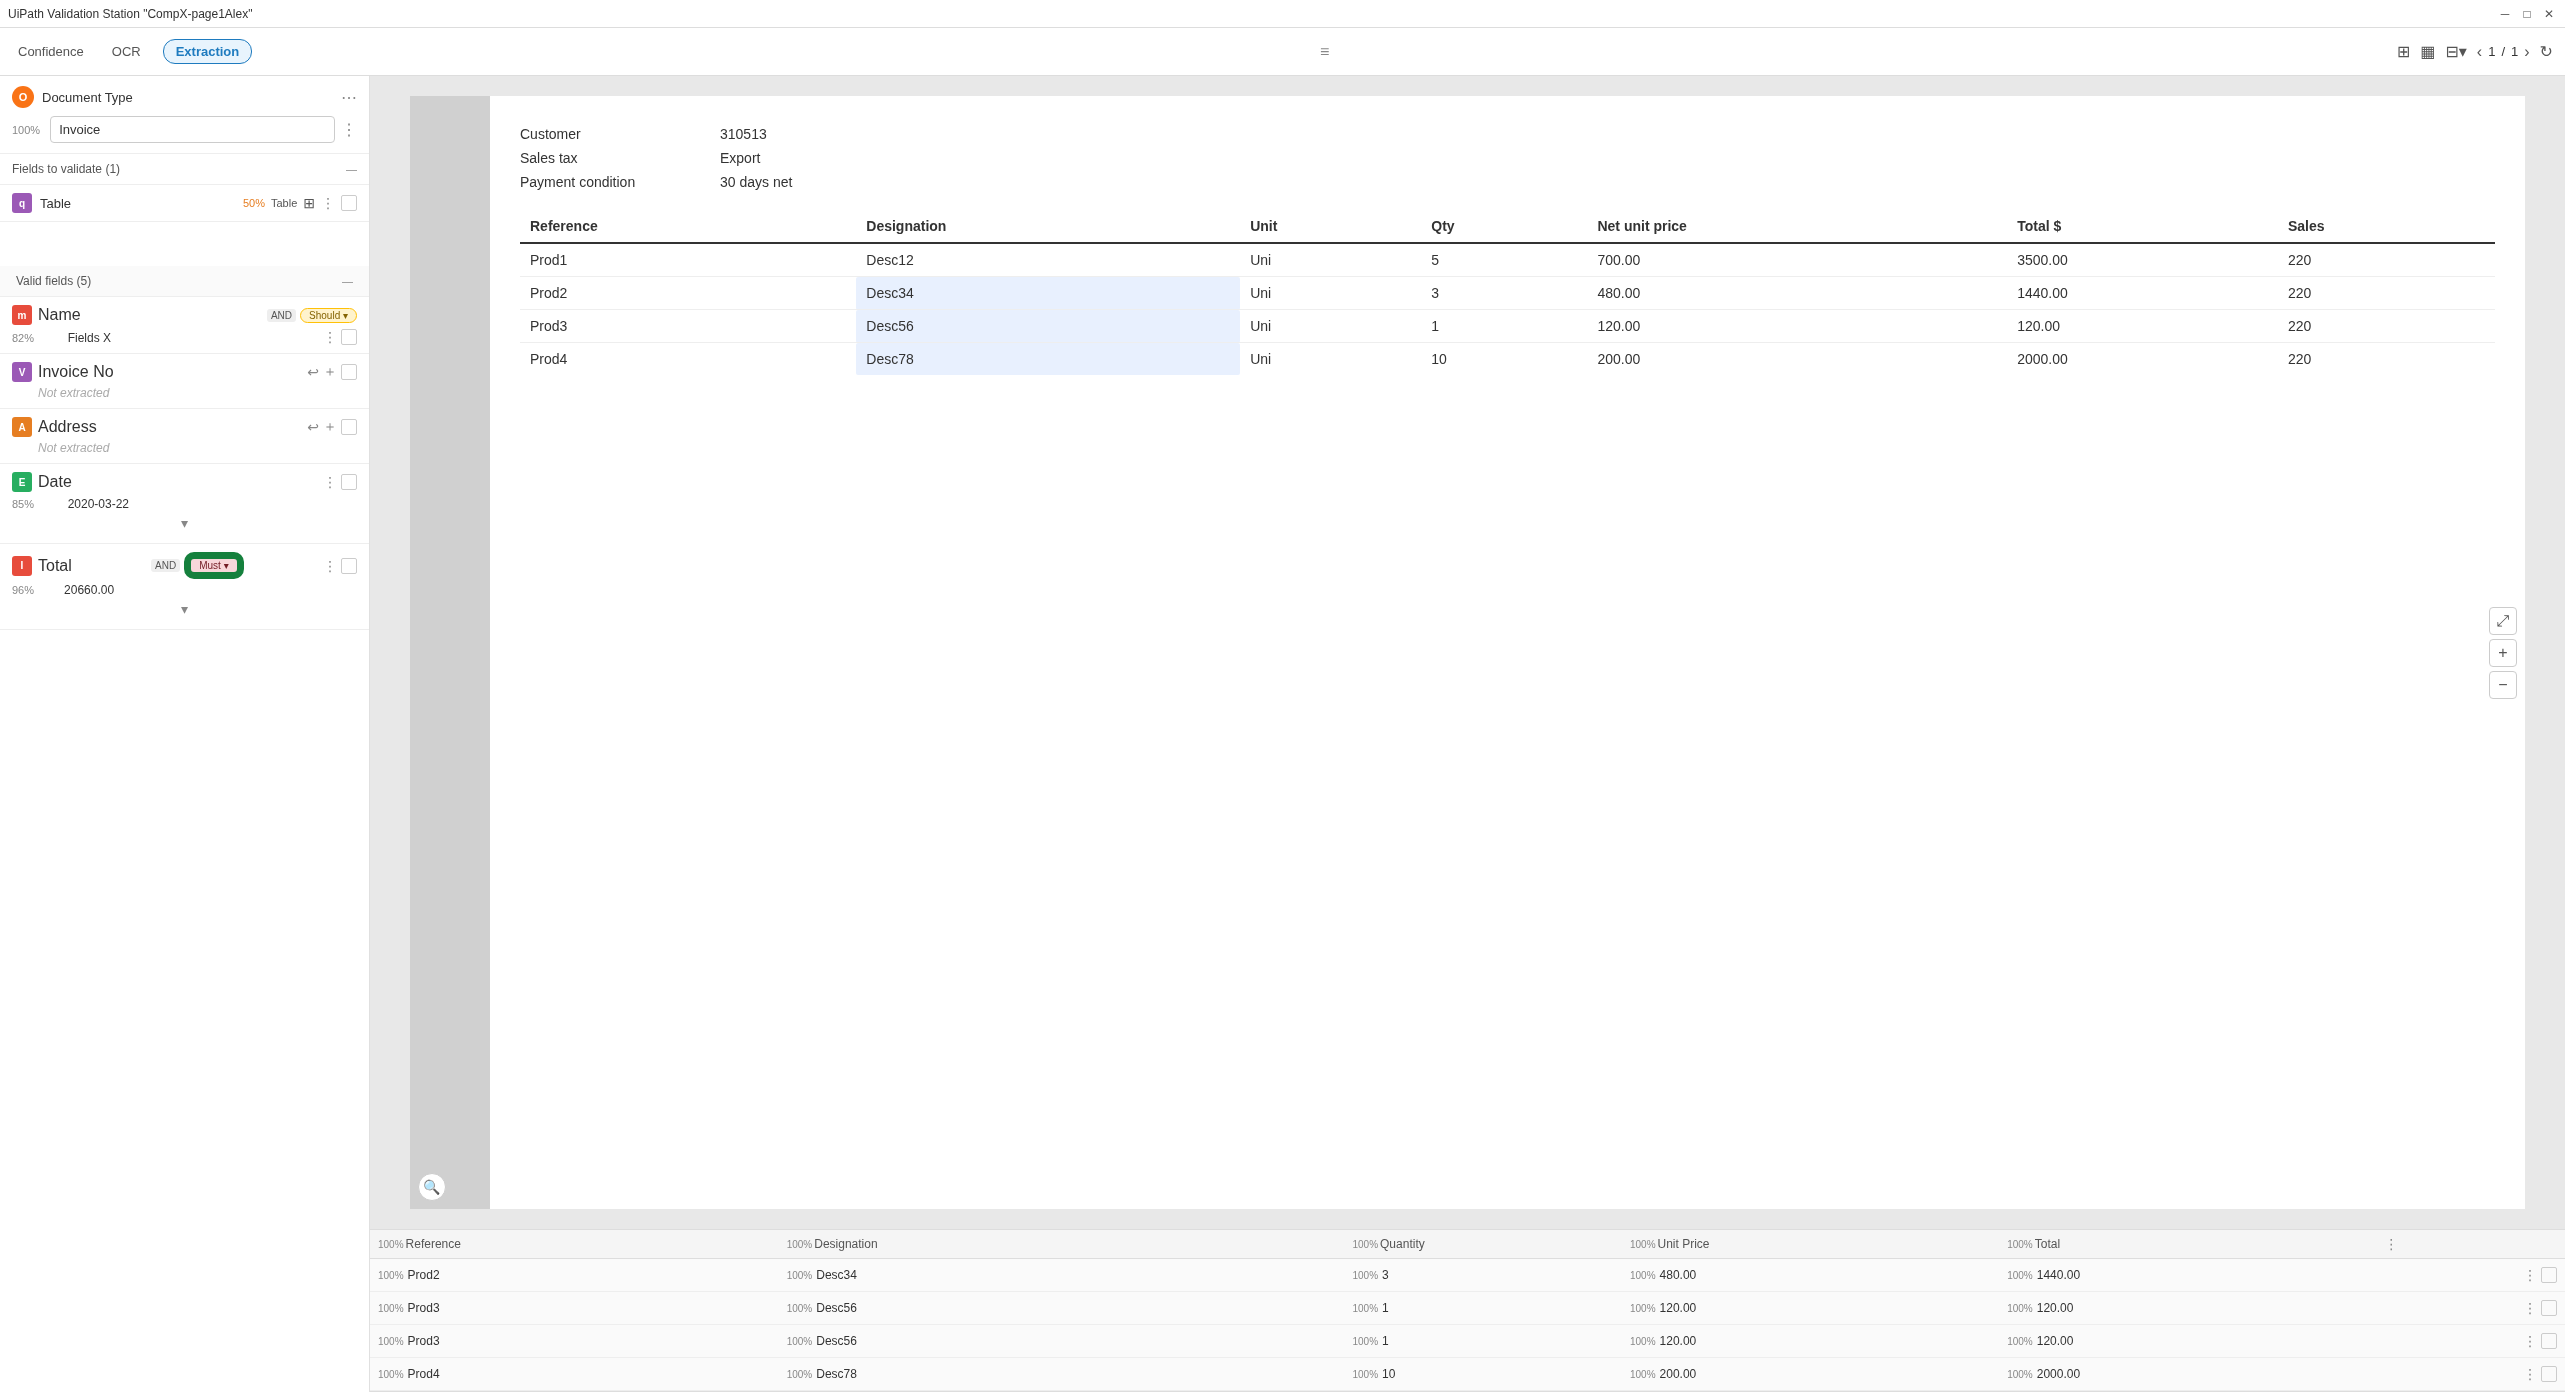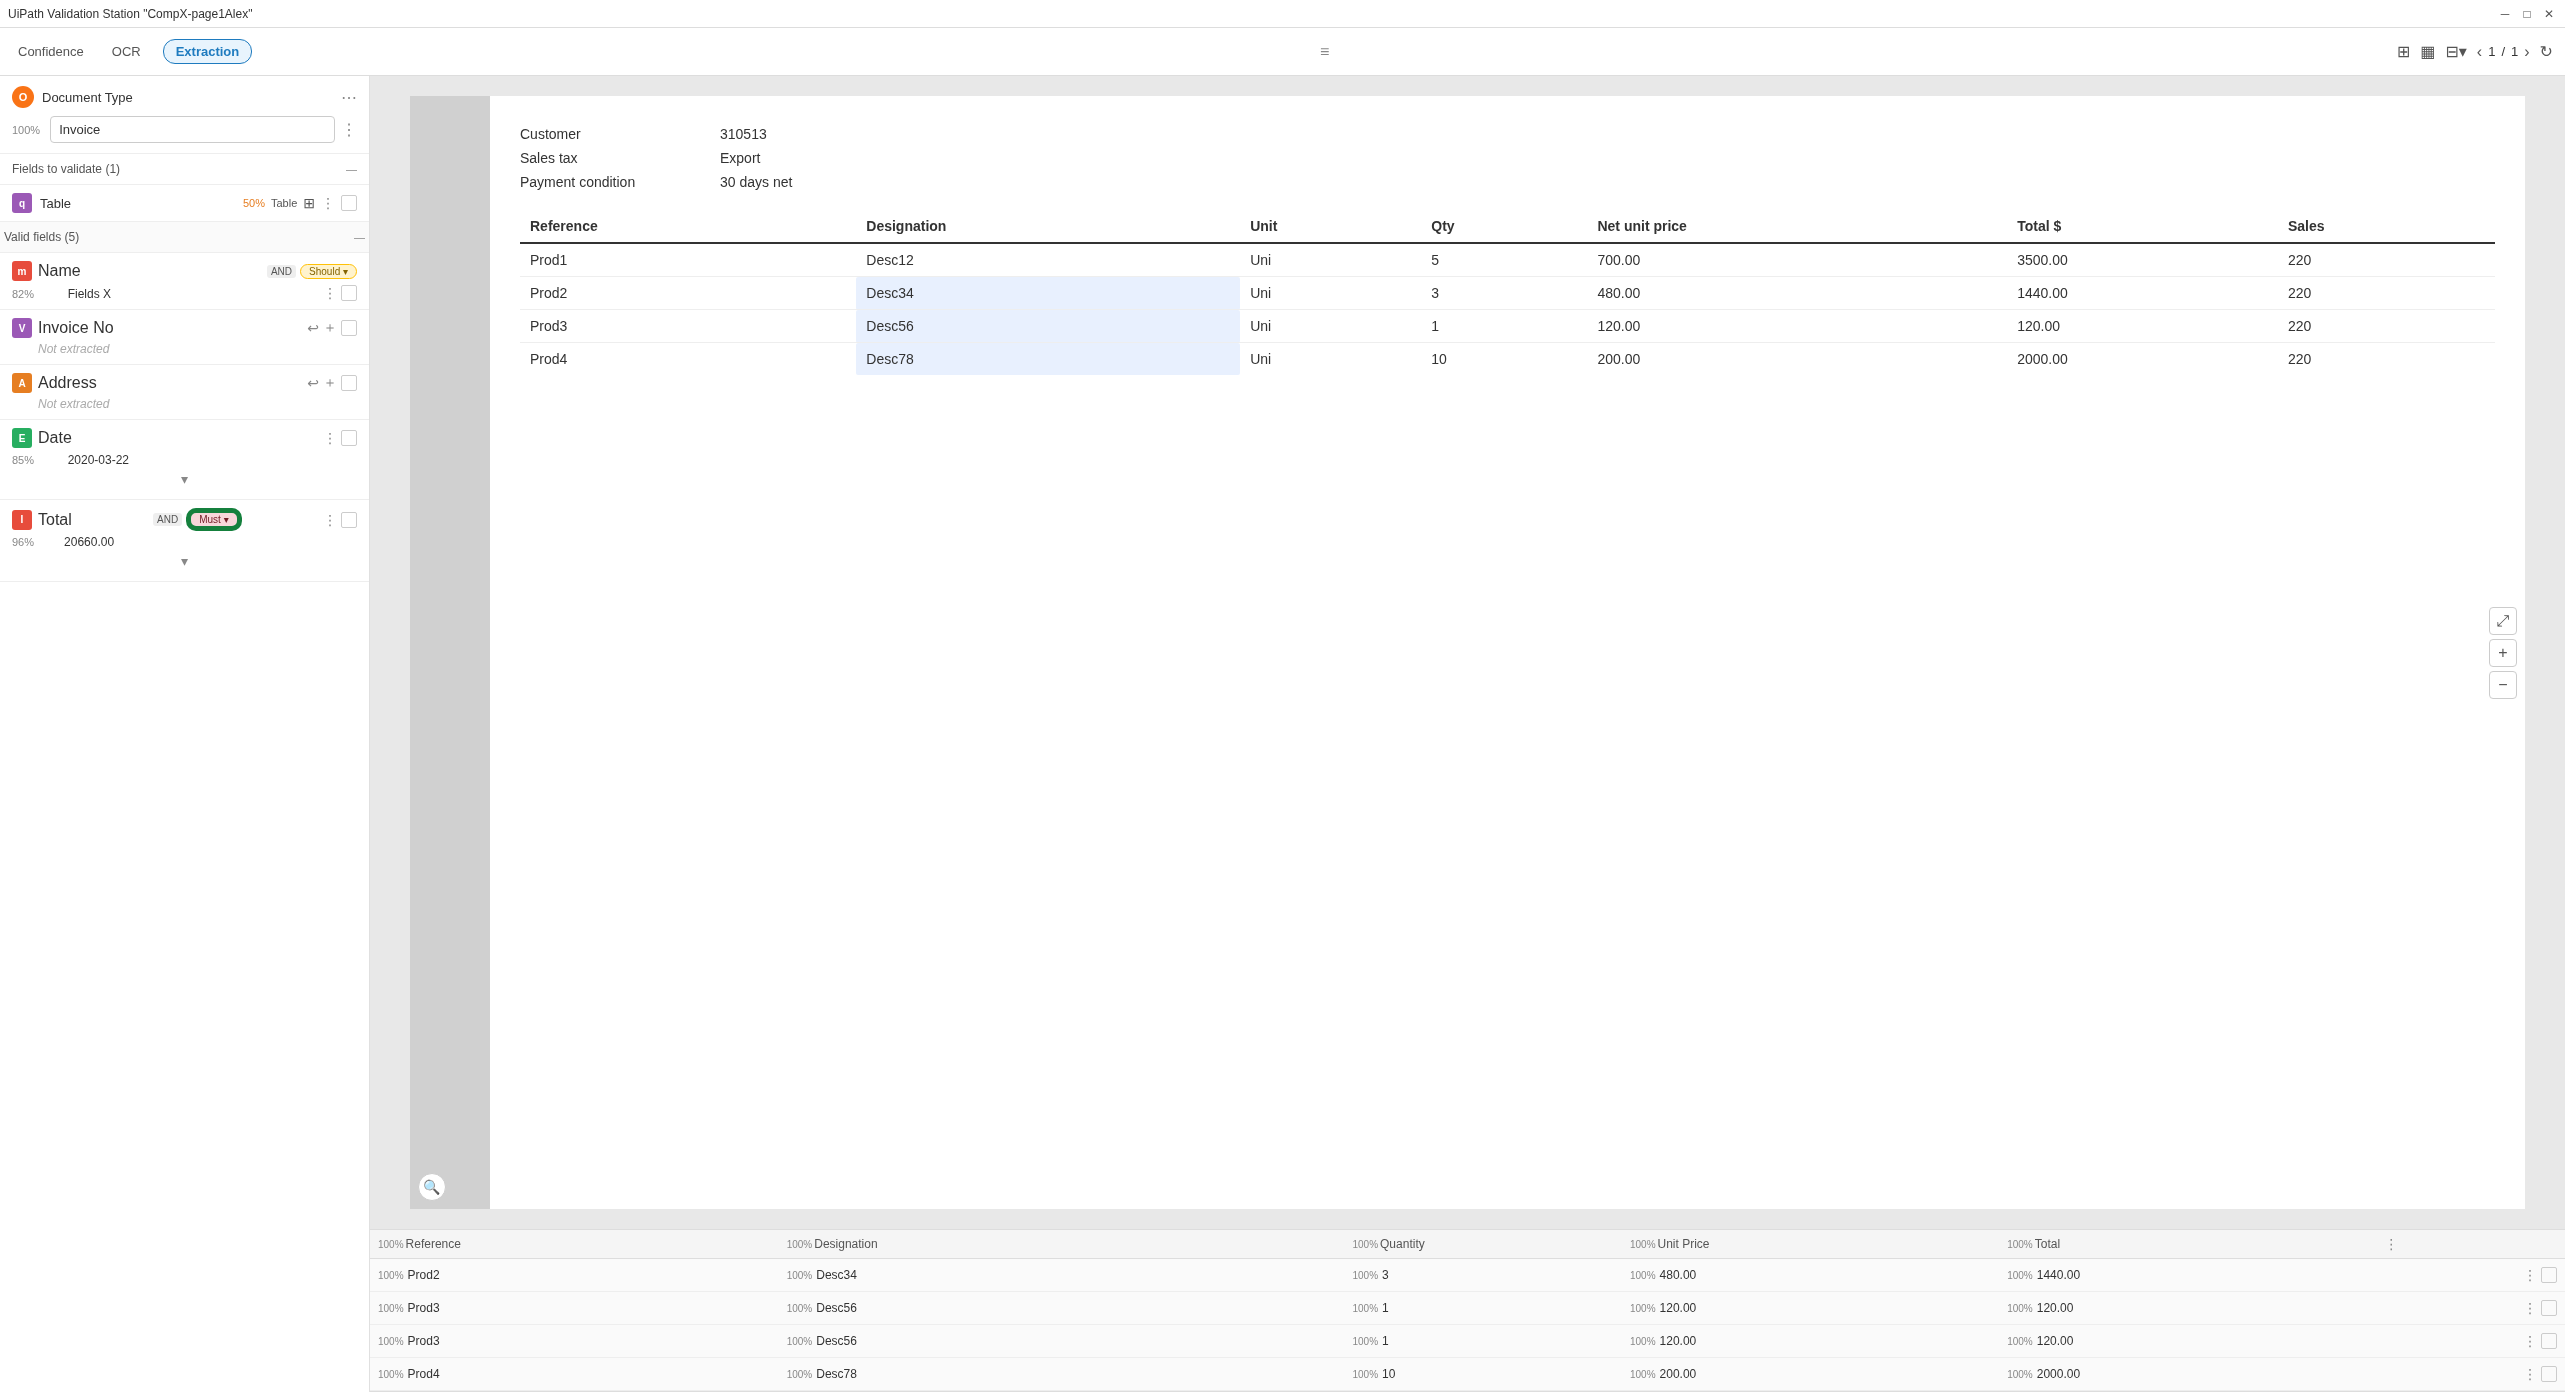--- a/index.html
+++ b/index.html
@@ -138,27 +138,28 @@
     .table-more { color: #888; cursor: pointer; font-size: 14px; }
     .table-checkbox {
       width: 16px; height: 16px;
       border: 1px solid #ccc;
       border-radius: 2px;
       cursor: pointer;
     }
 
     
     .valid-section-header {
-      padding: 8px 4px;
+      padding: 8px 16px;
       font-size: 12px;
       color: #555;
       display: flex;
       align-items: center;
       background: #fafafa;
       border-bottom: 1px solid #eee;
+      margin-top: 44px;
     }
 
     
     .field-item {
       padding: 8px 12px;
       border-bottom: 1px solid #eee;
     }
     .field-item-header {
       display: flex;
       align-items: center;
@@ -215,21 +216,21 @@
       border: 1px solid #ffc107;
       border-radius: 10px;
       padding: 1px 8px;
       cursor: pointer;
       display: flex; align-items: center; gap: 3px;
     }
     .must-badge {
       font-size: 10px;
       background: #f8d7da;
       color: #721c24;
-      border: 5px solid #15803d;
+      border: 7px solid #15803d;
       border-radius: 10px;
       padding: 1px 8px;
       cursor: pointer;
       display: flex; align-items: center; gap: 3px;
     }
     .field-value { font-size: 12px; color: #333; padding-left: 26px; }
     .conf-pct { font-size: 11px; color: #888; margin-right: 4px; }
     .not-extracted { font-size: 12px; color: #aaa; padding-left: 26px; font-style: italic; }
     .field-right-actions { display: flex; align-items: center; gap: 4px; }
     .action-icon { color: #888; cursor: pointer; font-size: 14px; }

